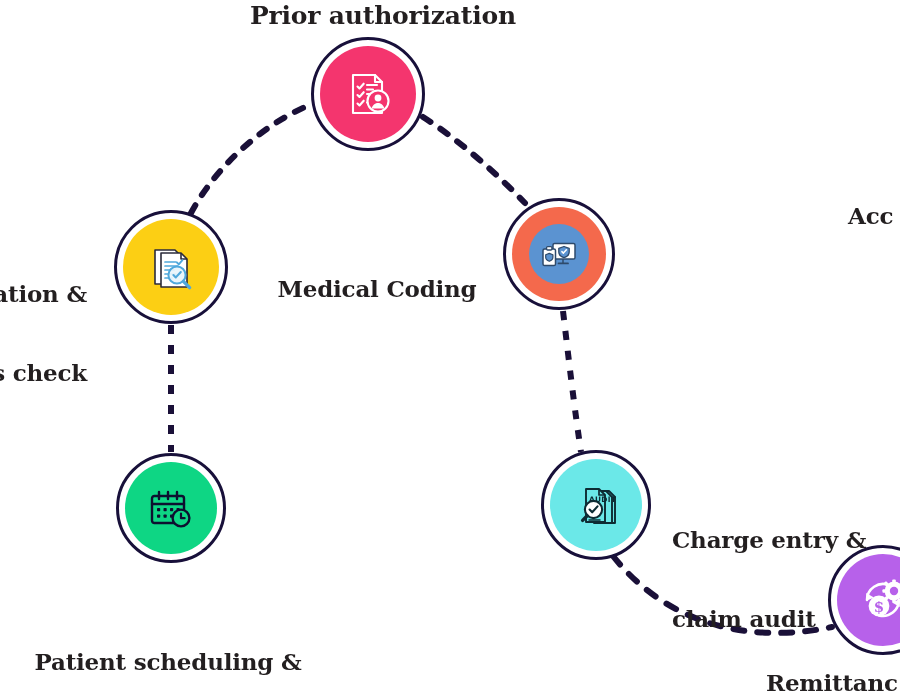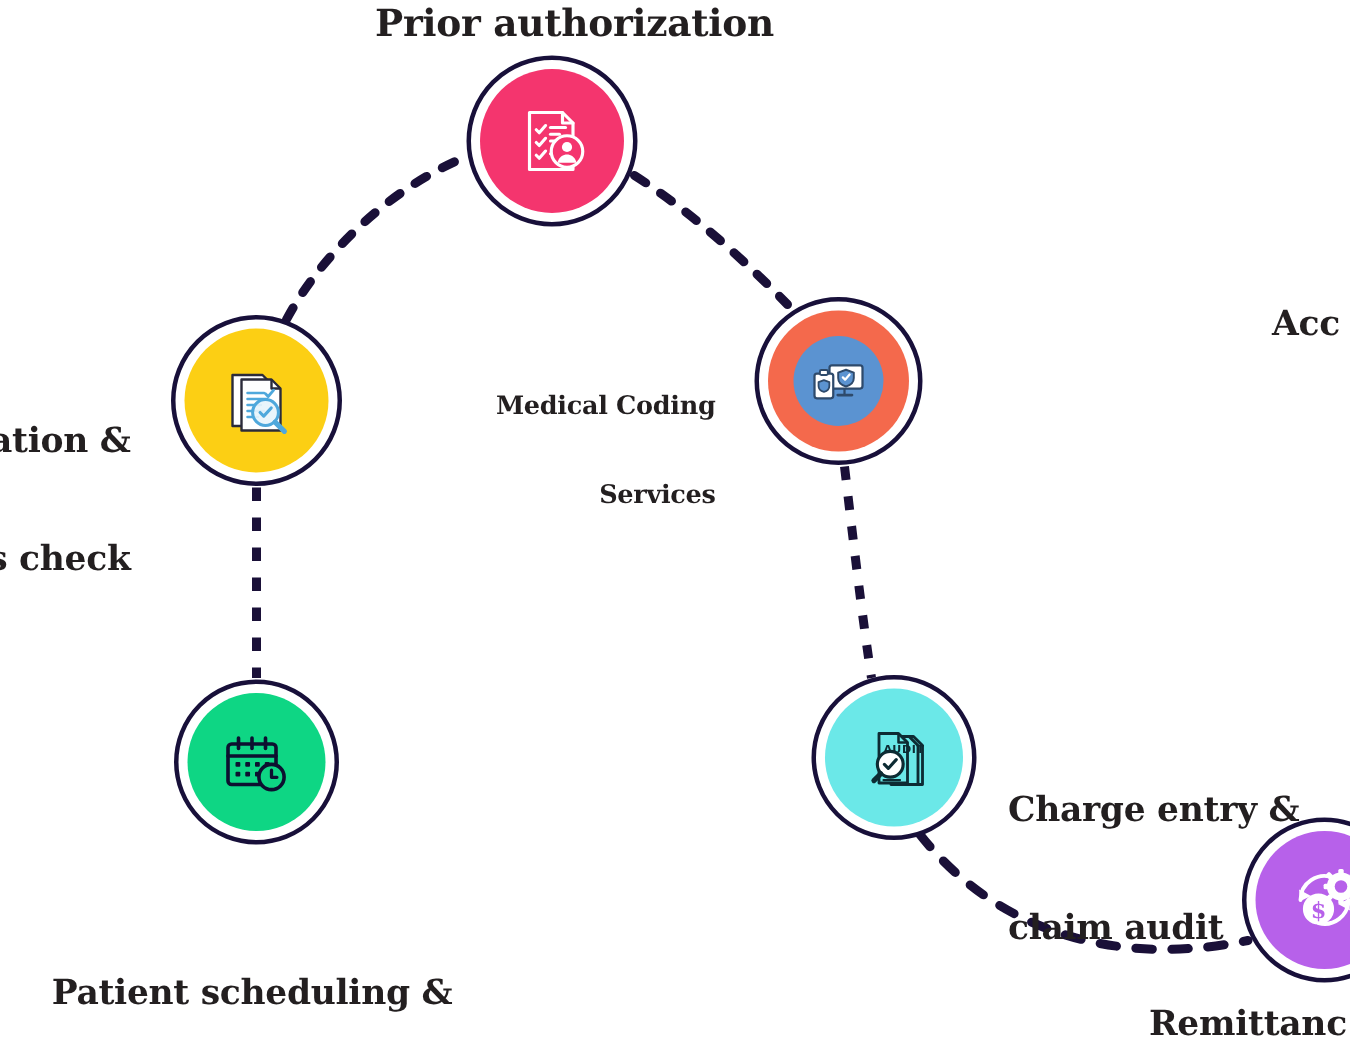--- a/index.html
+++ b/index.html
@@ -35,21 +35,21 @@
     position:absolute;
     font-family:"DejaVu Serif", serif;
     font-weight:bold;
     color:#231f20;
     line-height:1.15;
     letter-spacing:-0.2px;
     white-space:pre;
   }
   .lbl-prior      {left:250px;  top:2px;   font-size:25px; text-align:right;}
   .lbl-insurance  {left:-118px; top:228px; font-size:23px; text-align:right; width:205px;}
-  .lbl-coding     {left:277px;  top:223px; font-size:17px; text-align:right; width:200px;}
+  .lbl-coding     {left:277px;  top:223px; font-size:23px; text-align:center; width:200px;}
   .lbl-accounts   {left:848px;  top:203px; font-size:23px; text-align:left;  width:260px;}
   .lbl-patient    {left:-12px;  top:596px; font-size:23px; text-align:center; width:360px;}
   .lbl-charge     {left:672px;  top:474px; font-size:23px; text-align:left;  width:260px;}
   .lbl-remit      {left:766px;  top:670px; font-size:23px; text-align:left;  width:300px;}
 </style>
 </head>
 <body>
 
 <div id="stage">
 
@@ -211,21 +211,20 @@
 
   <div class="label lbl-prior">Prior authorization</div>
 
   <div class="label lbl-insurance">
     <div>ation &amp;</div>
     <div>s check</div>
   </div>
 
   <div class="label lbl-coding">
     <div>Medical Coding</div>
-    <div>Services</div>
   </div>
 
   <div class="label lbl-accounts">Acc</div>
 
   <div class="label lbl-patient">
     <div>Patient scheduling &amp;</div>
     
   </div>
 
   <div class="label lbl-charge">

